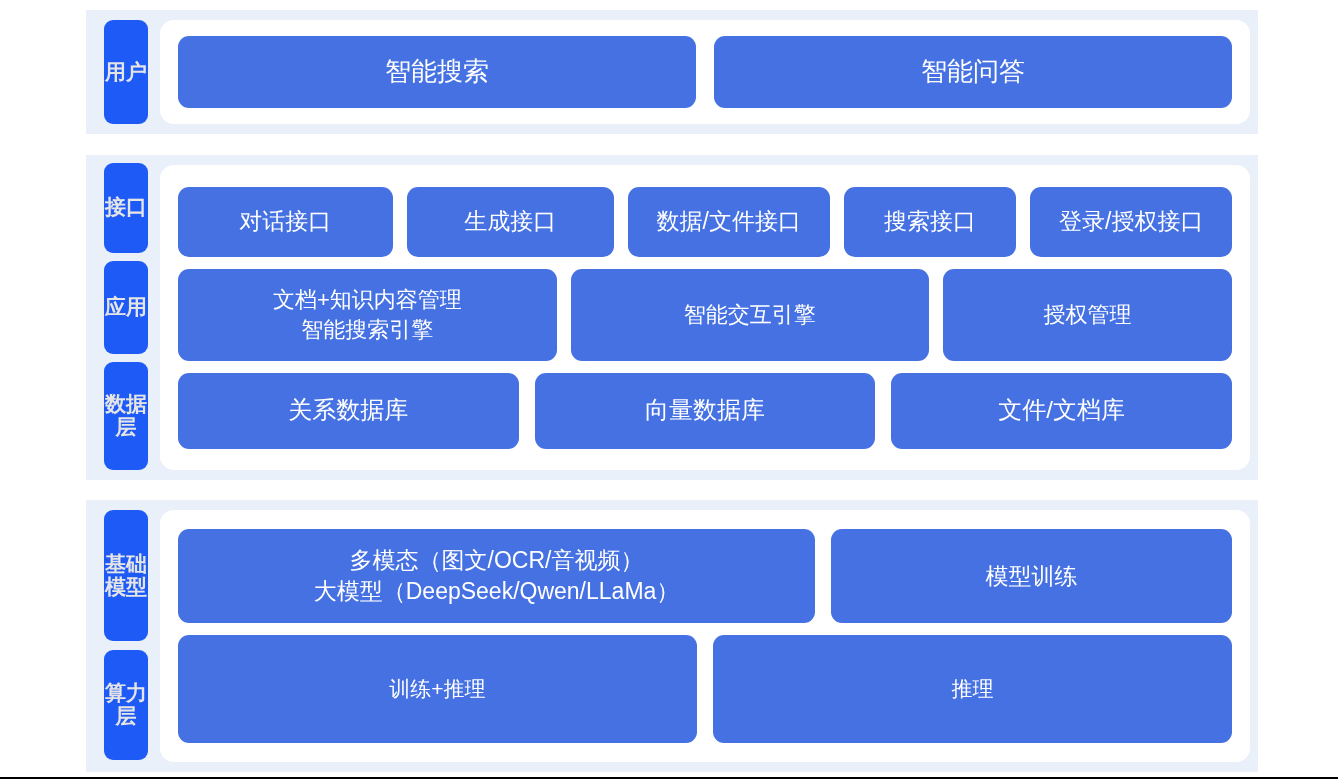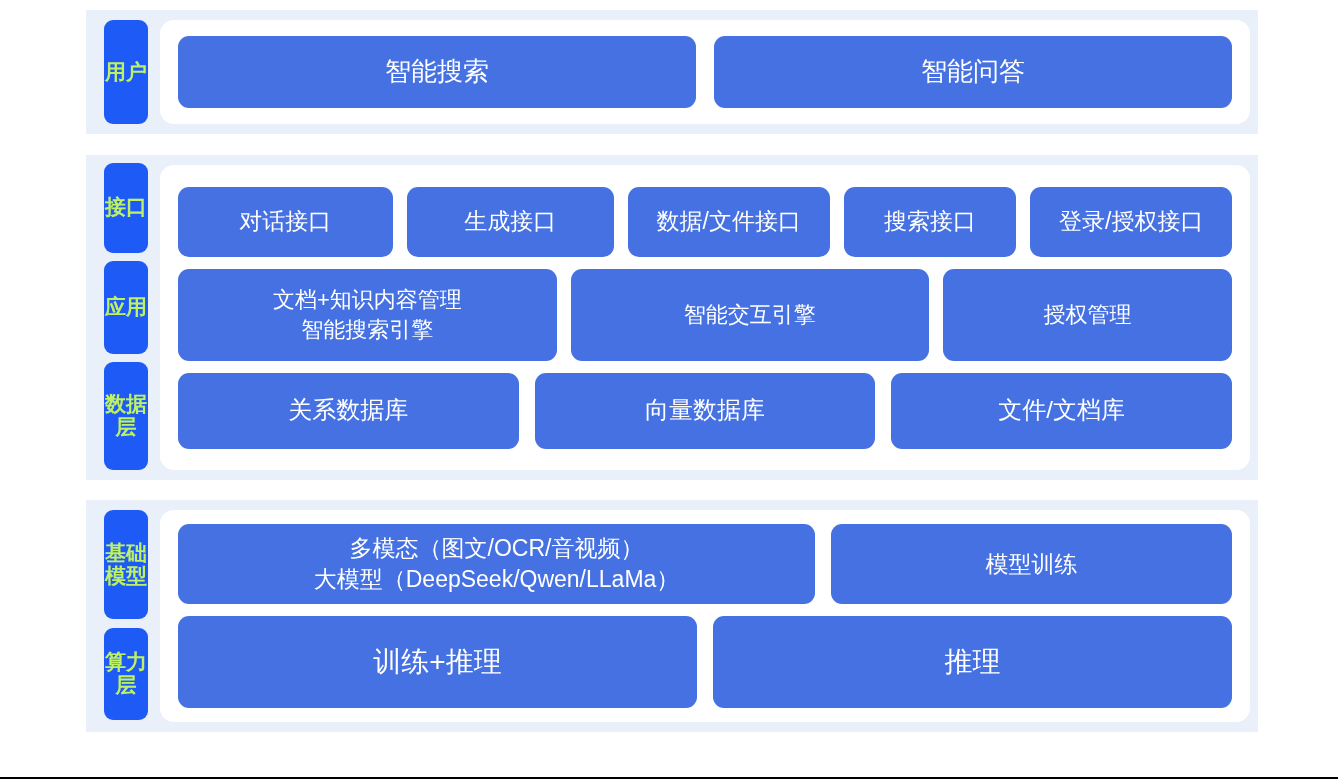--- a/index.html
+++ b/index.html
@@ -27,37 +27,37 @@
     position: absolute;
     left: 86px;
     width: 1172px;
     background: #eaf0f9;
     display: flex;
     flex-direction: row;
     box-sizing: border-box;
   }
   .sec-users  { top: 10px;  height: 124px; }
   .sec-middle { top: 155px; height: 325px; }
-  .sec-infra  { top: 500px; height: 232px; }
+  .sec-infra  { top: 500px; height: 272px; }
 
   
   .rail {
     width: 62px;
     flex: 0 0 62px;
     padding: 8px 0 8px 18px;
     box-sizing: border-box;
     display: flex;
     flex-direction: column;
     justify-content: space-between;
   }
   .rail-tag {
     width: 44px;
     background: #1e5bf6;
     border-radius: 9px;
-    color: #bef264;
+    color: #e5e5e5;
     font-size: 21px;
     font-weight: bold;
     line-height: 1.08;
     display: flex;
     align-items: center;
     justify-content: center;
     text-align: center;
     letter-spacing: 0;
     word-break: break-all;
     box-sizing: border-box;
@@ -140,21 +140,21 @@
 
   
   .row-model { height: 94px; gap: 16px; }
   .row-model .chip { font-size: 23px; line-height: 1.34; }
   .row-model .c1 { flex: 1.62 1 0; }
   .row-model .c2 { flex: 1.0 1 0; }
   .row-model .c3 { flex: 1.0 1 0; }
 
   
   .row-compute { height: 108px; gap: 16px; }
-  .row-compute .chip { flex: 1 1 0; font-size: 28px; }
+  .row-compute .chip { flex: 1 1 0; font-size: 21px; }
 
   
   .bottom-rule {
     position: absolute;
     left: 0;
     top: 777px;
     width: 1338px;
     height: 2px;
     background: #000000;
   }

